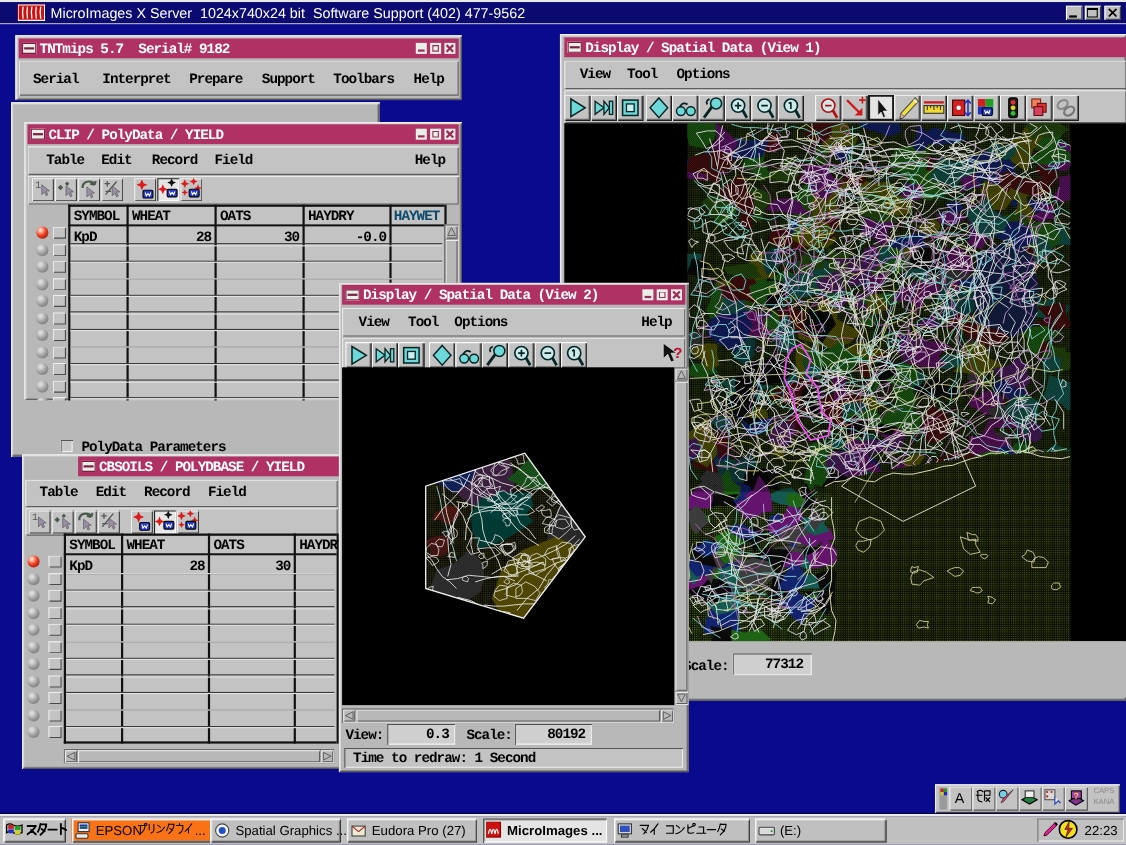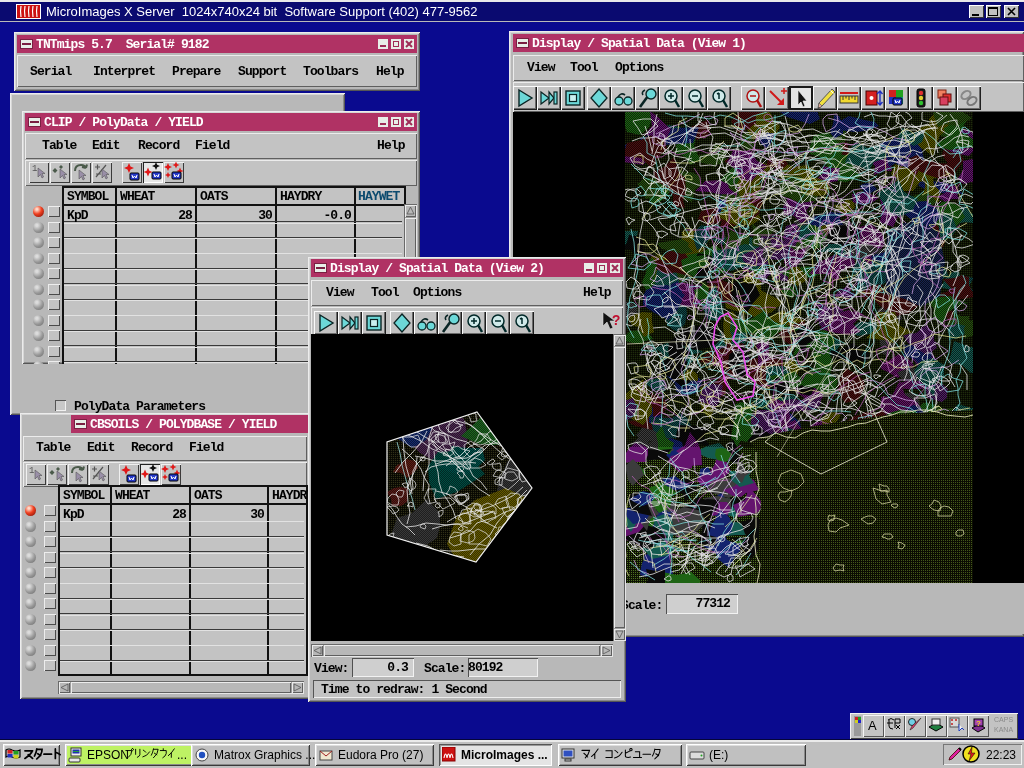--- a/index.html
+++ b/index.html
@@ -1982,21 +1982,21 @@
         <path d="M1 1 L8 4.5 L1 8 Z" fill="#b8b8b8" stroke="#555" stroke-width="0.8"></path>
       </svg>
     </div>
     <div style="position:absolute;left:16px;top:388px;width:276px;height:11px;background:#b8b8b8;box-shadow:inset 1px 1px 0 #ececec,inset -1px -1px 0 #5f5f5f;"></div>
 <div style="position:absolute;left:6px;top:404px;font-family:'Liberation Mono',monospace;font-weight:bold;font-size:13px;letter-spacing:-0.9px;color:#000;white-space:pre;">View:</div>
 <div style="position:absolute;left:44px;top:401px;width:62px;height:19px;background:#cfcfcf;box-shadow:inset 1px 1px 0 #505050,inset -1px -1px 0 #f2f2f2;">
       <div style="position:absolute;left:0;top:2px;width:56px;text-align:right;font-family:'Liberation Mono',monospace;font-weight:bold;font-size:13px;letter-spacing:-0.9px;color:#000;white-space:pre;">0.3</div>
     </div>
 <div style="position:absolute;left:116px;top:404px;font-family:'Liberation Mono',monospace;font-weight:bold;font-size:13px;letter-spacing:-0.9px;color:#000;white-space:pre;">Scale:</div>
 <div style="position:absolute;left:160px;top:401px;width:70px;height:19px;background:#cfcfcf;box-shadow:inset 1px 1px 0 #505050,inset -1px -1px 0 #f2f2f2;">
-      <div style="position:absolute;left:0;top:2px;width:64px;font-family:'Liberation Mono',monospace;font-weight:bold;font-size:13px;letter-spacing:-0.9px;color:#000;white-space:pre;">80192</div>
+      <div style="position:absolute;left:0;top:2px;width:64px;text-align:right;font-family:'Liberation Mono',monospace;font-weight:bold;font-size:13px;letter-spacing:-0.9px;color:#000;white-space:pre;">80192</div>
     </div>
 <div style="position:absolute;left:5px;top:423px;width:308px;height:18px;background:#c3c3c3;box-shadow:inset 1px 1px 0 #555,inset -1px -1px 0 #eee;">
       <div style="position:absolute;left:8px;top:2px;font-family:'Liberation Mono',monospace;font-weight:bold;font-size:13px;letter-spacing:-0.9px;color:#000;white-space:pre;">Time to redraw: 1 Second</div>
     </div>
 </div>
 <div style="position:absolute;left:850px;top:713px;width:168px;height:26px;background:#c3c3c3;box-shadow:inset 1px 1px 0 #f2f2f2,inset -1px -1px 0 #444;z-index:50;"></div>
 <div style="position:absolute;left:854px;top:716px;width:7px;height:20px;background:#9a9a9a;z-index:51;">
     <div style="position:absolute;left:1px;top:1px;width:3px;height:3px;background:#d02020"></div>
     <div style="position:absolute;left:4px;top:1px;width:3px;height:3px;background:#20a020"></div>
     <div style="position:absolute;left:1px;top:4px;width:3px;height:3px;background:#d0d020"></div>
@@ -2060,21 +2060,21 @@
         <path d="M3.5 1 Q3 5 1 8.5 M3.5 1.5 H9 Q9 7 3.5 11.5 M4.5 6 L7.5 8" stroke="#000" stroke-width="1.8" fill="none" stroke-linecap="round"></path>
       </g>
       <g transform="translate(19.0,0) scale(0.95)">
         <path d="M1 6.5 H9" stroke="#000" stroke-width="1.8" fill="none" stroke-linecap="round"></path>
       </g>
       <g transform="translate(28.5,0) scale(0.95)">
         <path d="M3 1 V11 M3 4.5 Q6 5.5 8 7" stroke="#000" stroke-width="1.8" fill="none" stroke-linecap="round"></path>
       </g>
     </svg>
   </div>
-<div style="position:absolute;left:65px;top:744px;width:144px;height:22px;background:#bef264;box-shadow:inset 1px 1px 0 #fff,inset -1px -1px 0 #3a3a3a,inset 2px 2px 0 #dedede,inset -2px -2px 0 #8a8a8a;z-index:61;">
+<div style="position:absolute;left:65px;top:744px;width:144px;height:22px;background:#f97316;box-shadow:inset 1px 1px 0 #fff,inset -1px -1px 0 #3a3a3a,inset 2px 2px 0 #dedede,inset -2px -2px 0 #8a8a8a;z-index:61;">
     <svg style="position:absolute;left:2px;top:2px" width="18" height="17" viewBox="0 0 18 17">
       <rect x="4" y="2" width="10" height="8" fill="#f0f0f0" stroke="#333"></rect>
       <rect x="5.5" y="3.5" width="7" height="4" fill="#2030b0"></rect>
       <path d="M6 5.5 h6" stroke="#20a040"></path>
       <rect x="2" y="12" width="11" height="4" rx="1" fill="#e8e8e8" stroke="#333"></rect>
     </svg>
     <div style="position:absolute;left:22px;top:4px;font-family:'Liberation Sans',sans-serif;font-size:12px;color:#000;white-space:pre;">EPSON </div>
     <svg style="position:absolute;left:60px;top:4px" width="53" height="13">
       <g transform="translate(0.0,0) scale(0.85)">
         <path d="M1 3 H8 Q8 8 4 11 M8.8 0.5 a1.2 1.2 0 1 0 0.1 0" stroke="#000" stroke-width="1.1" fill="none" stroke-linecap="round"></path>
@@ -2095,21 +2095,21 @@
         <path d="M8 1 Q5 6 1 9 M4.5 5.5 V11" stroke="#000" stroke-width="1.1" fill="none" stroke-linecap="round"></path>
       </g>
     </svg>
     <div style="position:absolute;left:112px;top:4px;font-family:'Liberation Sans',sans-serif;font-size:12px;color:#000;white-space:pre;">...</div>
   </div>
 <div style="position:absolute;left:191px;top:744px;width:119px;height:22px;background:#c0c0c0;box-shadow:inset 1px 1px 0 #fff,inset -1px -1px 0 #3a3a3a,inset 2px 2px 0 #dedede,inset -2px -2px 0 #8a8a8a;z-index:61;">
     <svg style="position:absolute;left:3px;top:3px" width="16" height="16" viewBox="0 0 16 16">
       <circle cx="8" cy="8" r="6" fill="#f8f8f8" stroke="#444"></circle>
       <circle cx="8" cy="8" r="3.2" fill="#2050c0"></circle>
     </svg>
-    <div style="position:absolute;left:23px;top:4px;font-family:'Liberation Sans',sans-serif;font-size:12px;color:#000;white-space:pre;">Matrox Graphics ...</div>
+    <div style="position:absolute;left:23px;top:4px;font-family:'Liberation Sans',sans-serif;font-size:12px;color:#000;white-space:pre;">Spatial Graphics ...</div>
   </div>
 <div style="position:absolute;left:315px;top:744px;width:119px;height:22px;background:#c0c0c0;box-shadow:inset 1px 1px 0 #fff,inset -1px -1px 0 #3a3a3a,inset 2px 2px 0 #dedede,inset -2px -2px 0 #8a8a8a;z-index:61;">
     <svg style="position:absolute;left:3px;top:3px" width="16" height="16" viewBox="0 0 16 16">
       <rect x="2" y="4" width="12" height="9" fill="#f0e8d0" stroke="#444"></rect>
       <path d="M2 4 L8 9 L14 4" stroke="#a02020" fill="none"></path>
     </svg>
     <div style="position:absolute;left:23px;top:4px;font-family:'Liberation Sans',sans-serif;font-size:12px;color:#000;white-space:pre;">Eudora Pro (27)</div>
   </div>
 <div style="position:absolute;left:439px;top:744px;width:113px;height:22px;background:#e4e4e4;box-shadow:inset 1px 1px 0 #555,inset -1px -1px 0 #fff,inset 2px 2px 0 #9a9a9a;z-index:61;">
     <svg style="position:absolute;left:3px;top:3px" width="14" height="15" viewBox="0 0 14 15">

